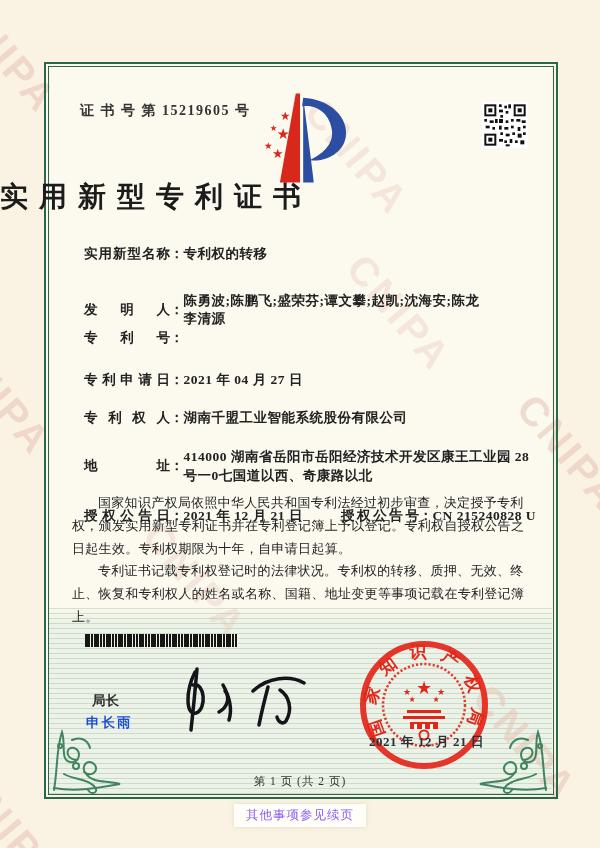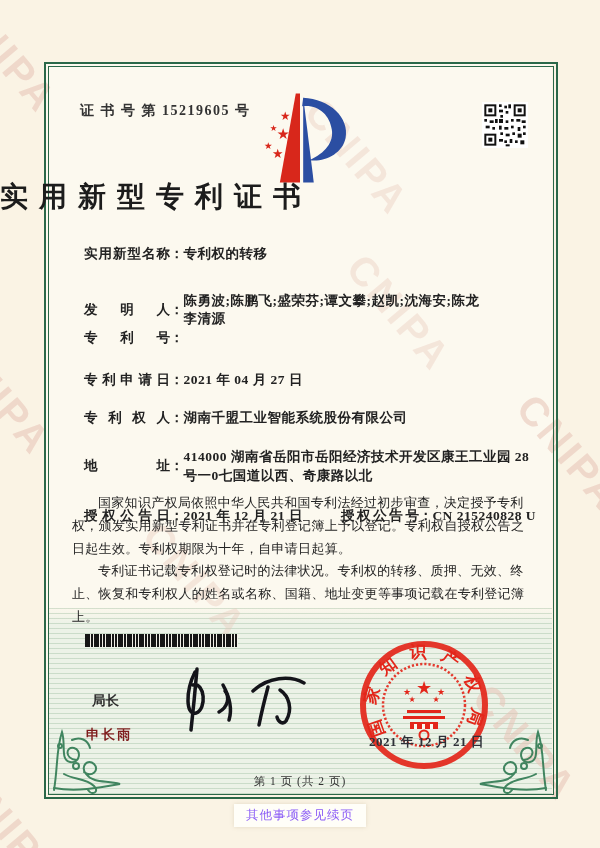--- a/index.html
+++ b/index.html
@@ -55,21 +55,21 @@
   .paras p{margin:0;text-indent:2em;}
   
   .barcode{
     position:absolute;left:85px;top:634px;width:153px;height:13px;z-index:5;
     background-image:repeating-linear-gradient(90deg,#161616 0 2px,rgba(0,0,0,0) 2px 3px),
                      repeating-linear-gradient(90deg,#161616 0 1px,rgba(0,0,0,0) 1px 6px),
                      repeating-linear-gradient(90deg,#161616 0 3px,rgba(0,0,0,0) 3px 11px);
     background-color:#f2f0e8;
   }
   .director-title{position:absolute;left:92px;top:692px;z-index:5;font-family:"Liberation Sans","DejaVu Sans",sans-serif;font-size:13.5px;font-weight:bold;color:#2b2b2b;}
-  .director-name{position:absolute;left:86px;top:714px;z-index:5;font-family:"Liberation Sans","DejaVu Sans",sans-serif;font-size:13.5px;font-weight:bold;color:#7f1d1d;letter-spacing:2px;margin-top:12px;}
+  .director-name{position:absolute;left:86px;top:714px;z-index:5;font-family:"Liberation Sans","DejaVu Sans",sans-serif;font-size:13.5px;font-weight:bold;color:#1d4ed8;letter-spacing:2px;}
   .signature{position:absolute;left:163px;top:664px;z-index:5;}
   .seal{position:absolute;left:357px;top:638px;z-index:5;}
   .seal-date{position:absolute;left:369px;top:733px;z-index:6;font-size:13px;font-weight:600;color:#2e3038;letter-spacing:.5px;}
   .page-info{position:absolute;left:0;top:774px;width:100%;text-align:center;z-index:5;font-size:11.5px;color:#333;letter-spacing:1px;}
   .ornament{position:absolute;z-index:5;}
   .orn-bl{left:50px;top:722px;}
   .orn-br{left:438px;top:722px;transform:scaleX(-1);}
   .note{
     position:absolute;left:0;top:804px;width:100%;text-align:center;z-index:5;
   }

